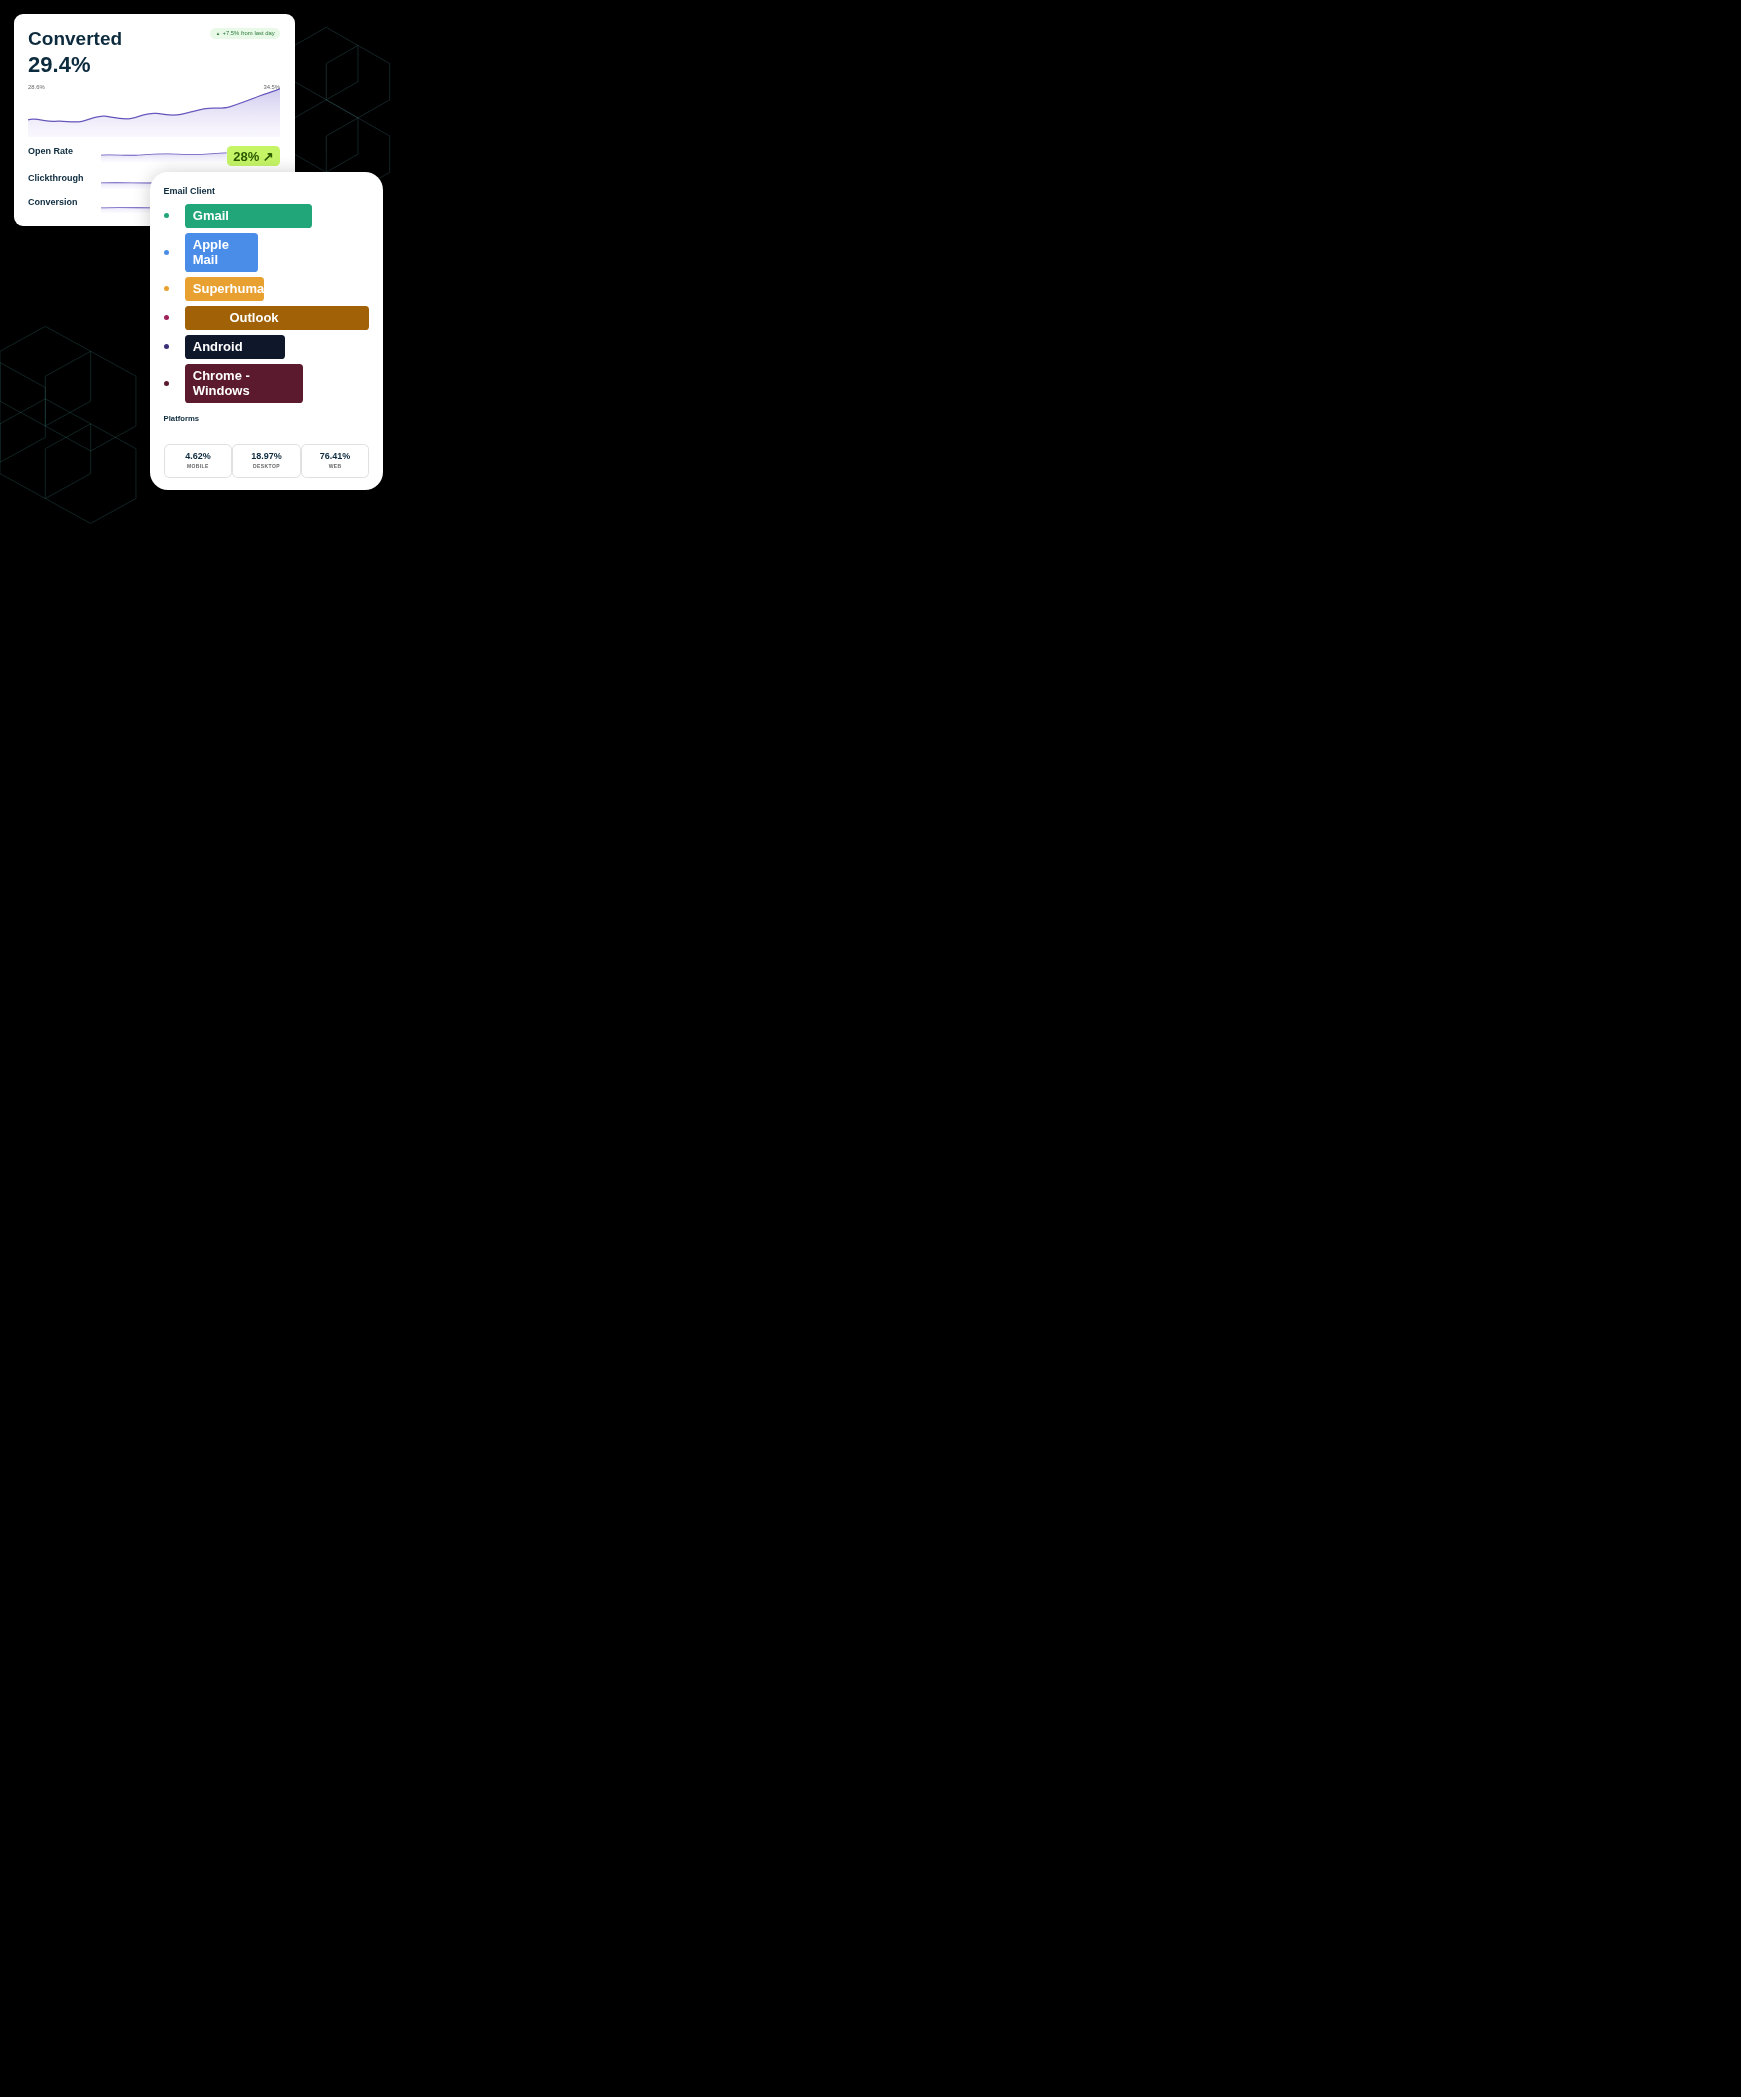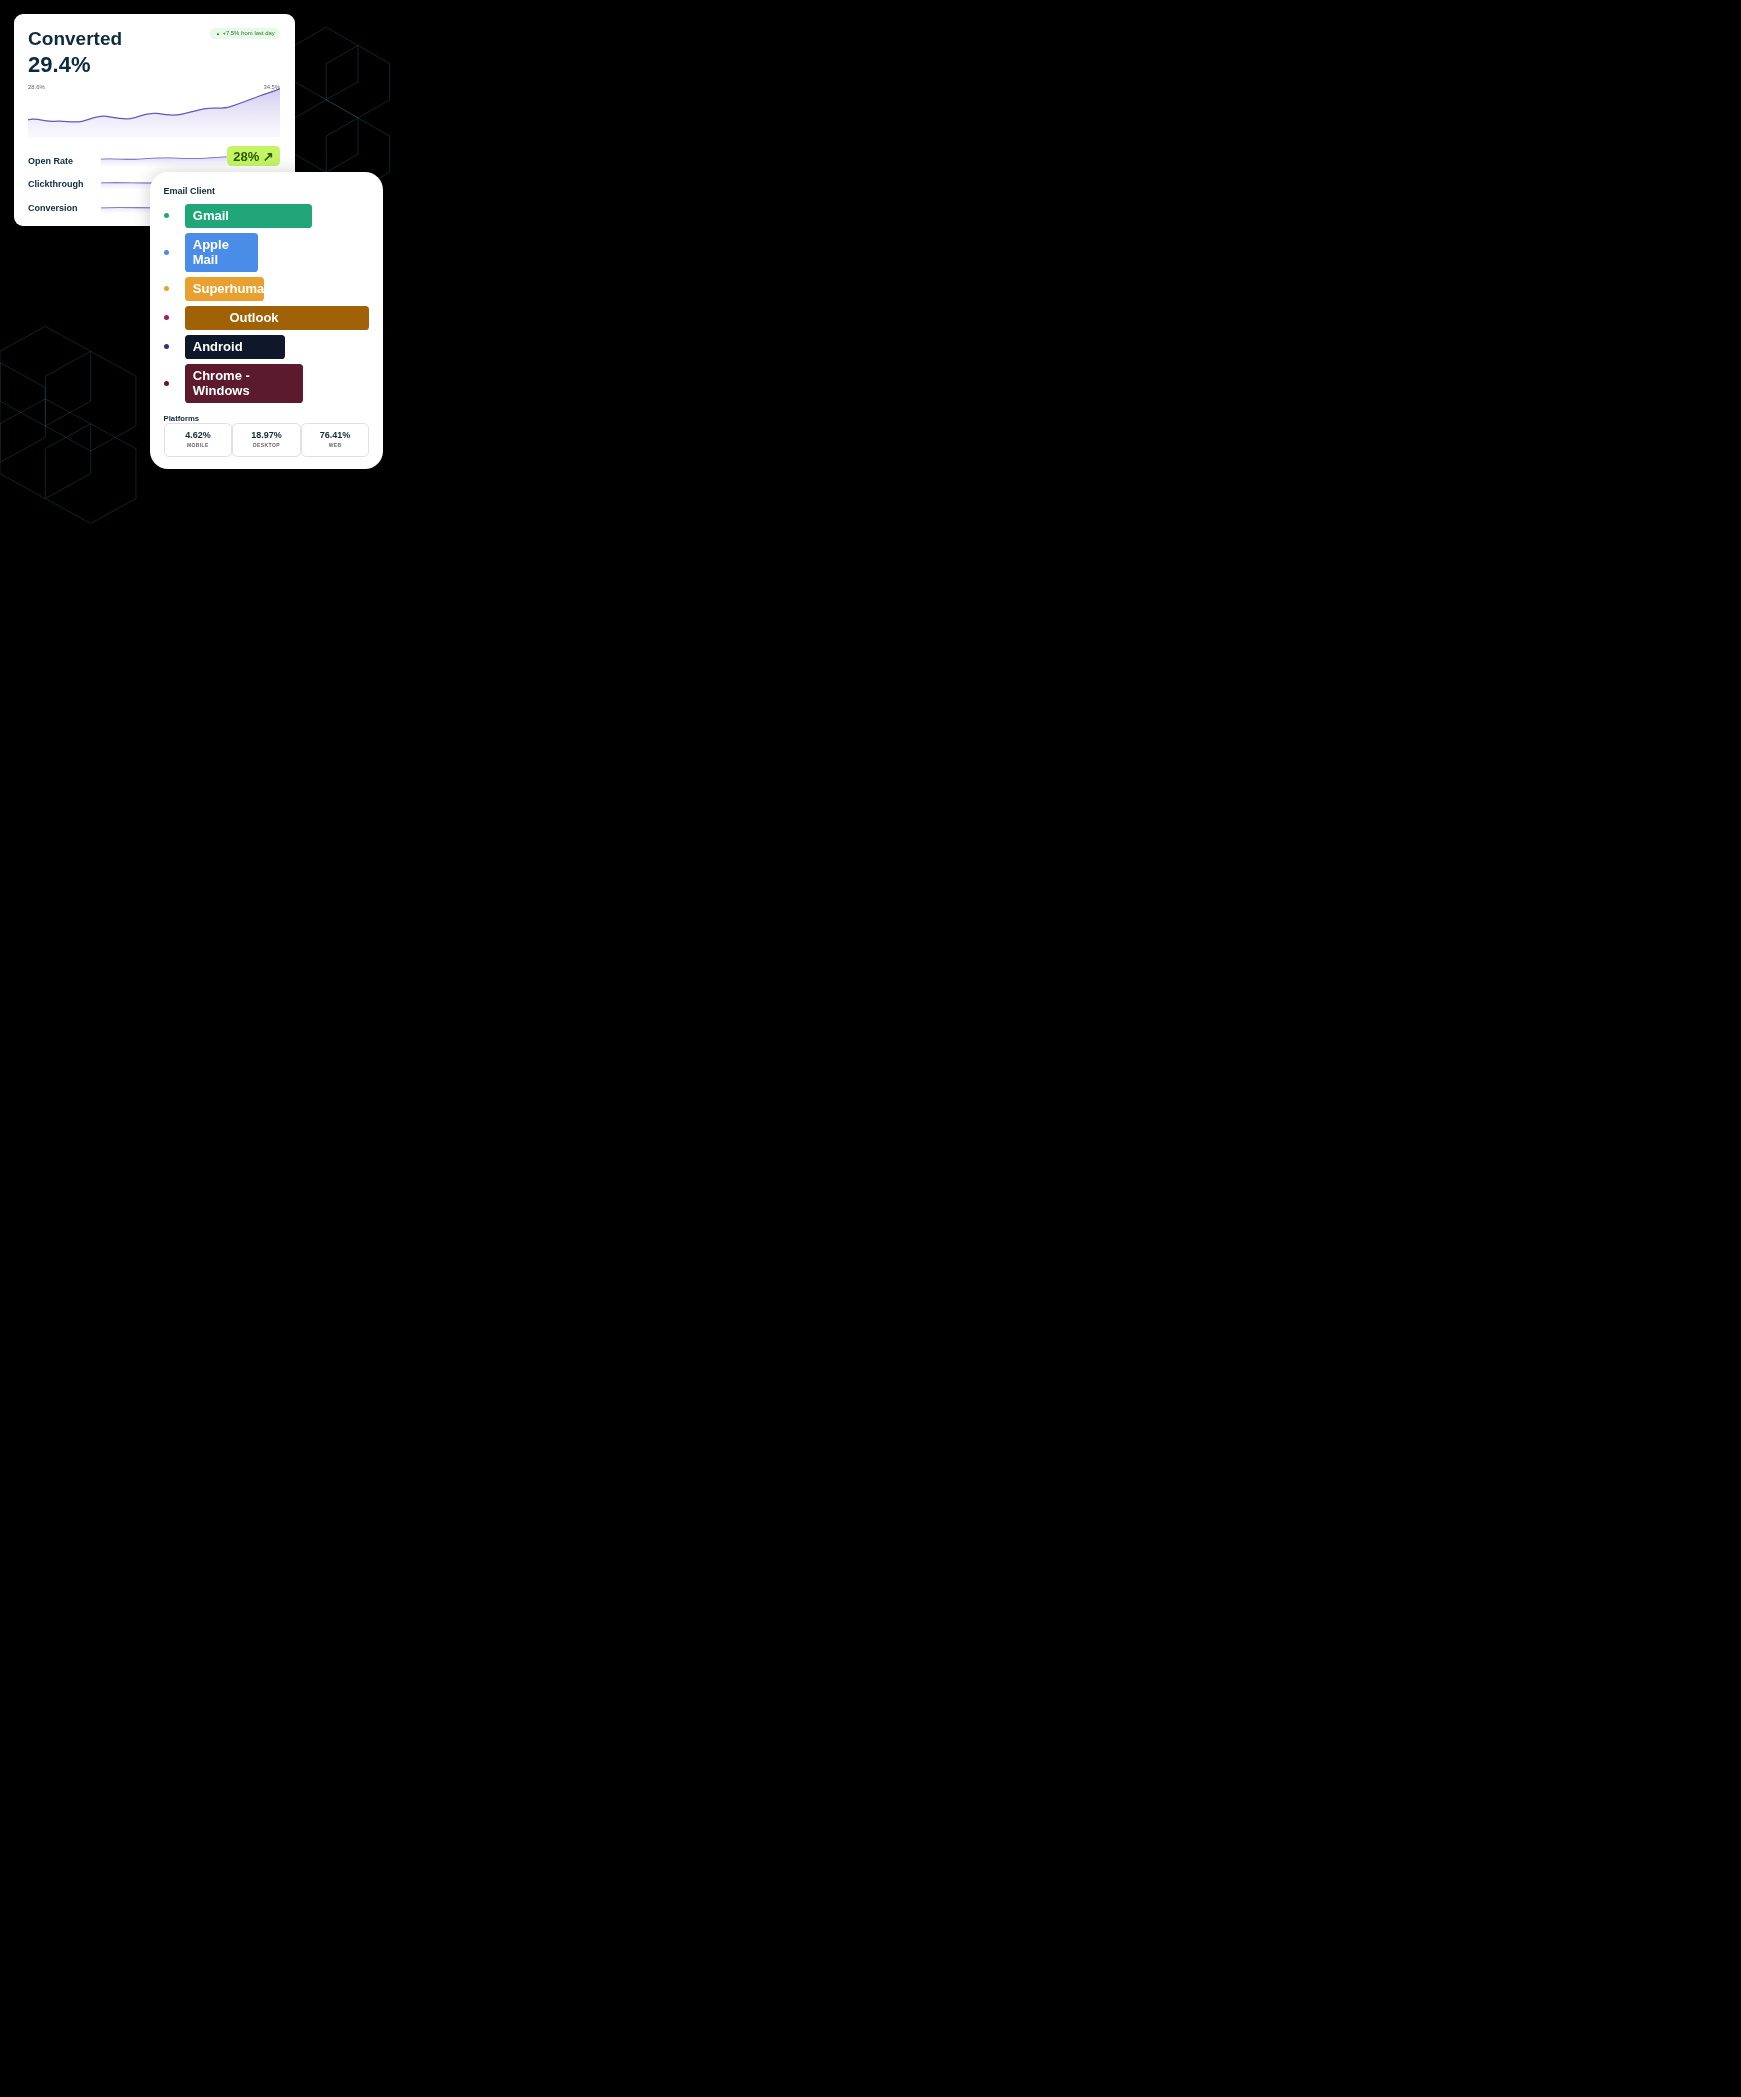--- a/index.html
+++ b/index.html
@@ -93,21 +93,21 @@
 
     
     .metrics-section {
       display: flex;
       flex-direction: column;
       gap: 7.3px;
     }
 
     .metric-row {
       display: flex;
-      align-items: flex-end;
+      align-items: flex-start;
       gap: 0;
     }
 
     .metric-label {
       font-size: 9px;
       font-weight: 700;
       color: #0d2b3e;
       width: 73px;
       flex-shrink: 0;
     }
@@ -190,21 +190,21 @@
     .dot-blue { background: #4a8de8; }
     .dot-orange { background: #e8a030; }
     .dot-magenta { background: #a0205a; }
     .dot-purple { background: #3d2e7a; }
     .dot-darkred { background: #5c1a2e; }
 
     .platforms-title {
       font-size: 7.7px;
       font-weight: 700;
       color: #0d2b3e;
-      margin-bottom: 0;
+      margin-bottom: 21px;
     }
 
     .platforms-grid {
       display: grid;
       grid-template-columns: 1fr 1fr 1fr;
       gap: 0;
     }
 
     .platform-card {
       border: 0.7px solid #e0e0e0;

